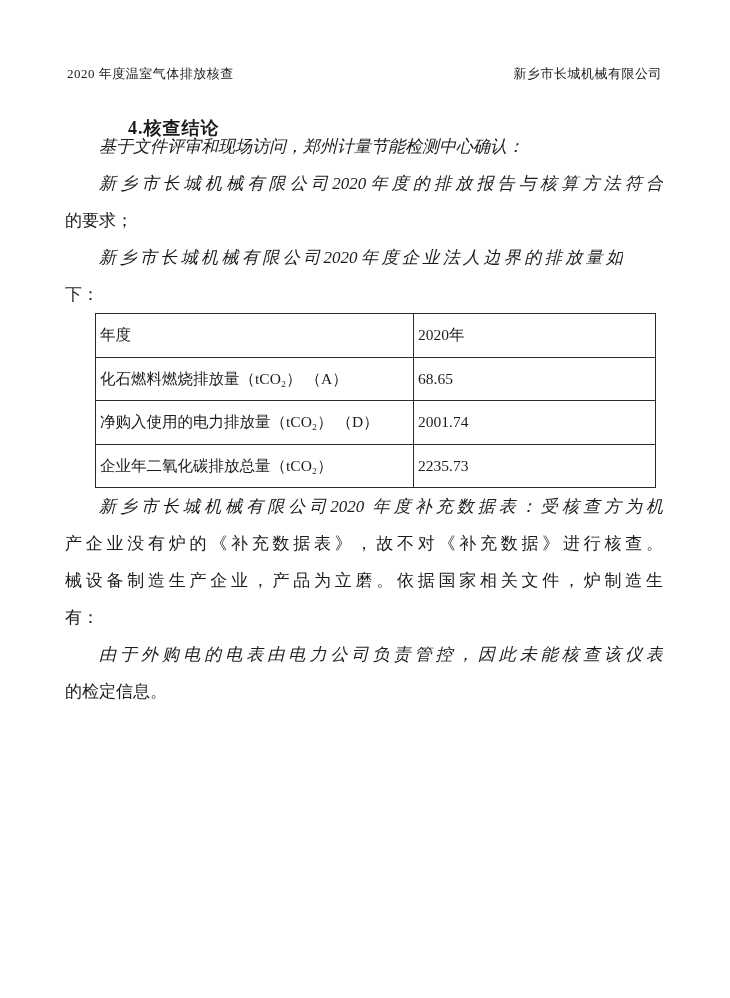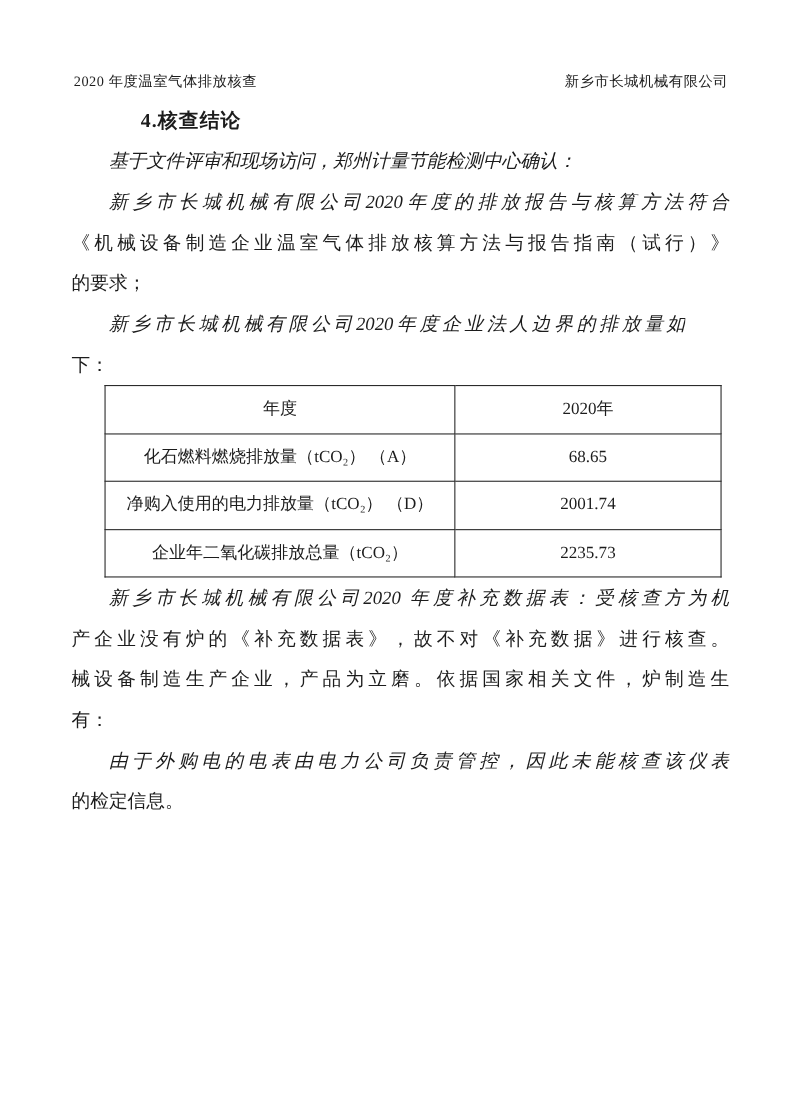--- a/index.html
+++ b/index.html
@@ -11,40 +11,40 @@
   }
   .page { position:absolute; inset:0; background:#ffffff; overflow:hidden; }
 
   .running-header {
     position:absolute; top:65px; left:67px; width:595px;
     display:flex; justify-content:space-between; align-items:flex-start;
     font-size:13px; letter-spacing:0.5px;
   }
 
   .section-title {
-    position:absolute; top:97px; left:128px;
+    position:absolute; top:116px; left:128px;
     font-size:18px; font-weight:bold; letter-spacing:1px;
   }
 
   .content {
     position:absolute; top:128px; left:65px; width:598px;
     font-size:17px;
   }
   .line { height:37px; line-height:37px; overflow:hidden; }
   .indent { text-indent:34px;font-style:italic; }
   .full { text-align:justify; text-align-last:justify; }
   .w558 { width:558px; }
 
   table.emissions {
     border-collapse:collapse; table-layout:fixed;
     width:560px; margin-left:30px;
   }
   table.emissions td {
     border:1px solid #2b2b2b;
-    text-align:center; vertical-align:middle;
+    text-align:left; vertical-align:middle;
     font-size:15.5px; height:34px; padding:12px 4px;
     line-height:1.2;
   }
   table.emissions tr.head td { height:39px; }
   td.c-label { width:318px; }
   td.c-value { width:242px; }
 </style>
 </head>
 <body>
 
@@ -53,21 +53,20 @@
   <div class="running-header">
     <span>2020 年度温室气体排放核查</span>
     <span>新乡市长城机械有限公司</span>
   </div>
 
   <div class="section-title">4.核查结论</div>
 
   <div class="content">
     <div class="line indent">基于文件评审和现场访问，郑州计量节能检测中心确认：</div>
     <div class="line indent full">新乡市长城机械有限公司2020年度的排放报告与核算方法符合</div>
-    <div class="line full">《机械设备制造企业温室气体排放核算方法与报告指南（试行）》</div>
     <div class="line">的要求；</div>
     <div class="line indent full w558">新乡市长城机械有限公司2020年度企业法人边界的排放量如</div>
     <div class="line">下：</div>
 
     <table class="emissions">
       <tbody>
           <tr class="head">
         <td class="c-label">年度</td>
         <td class="c-value">2020年</td>
       </tr>

